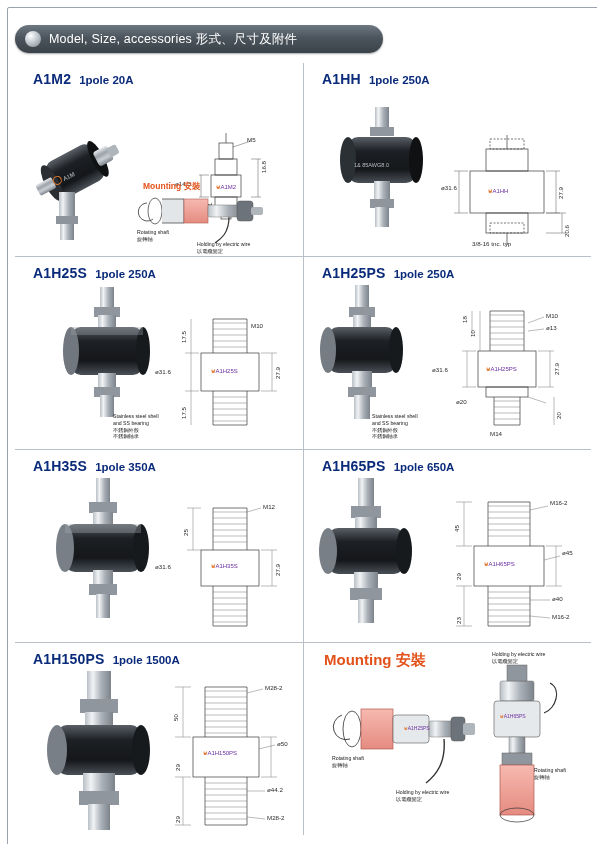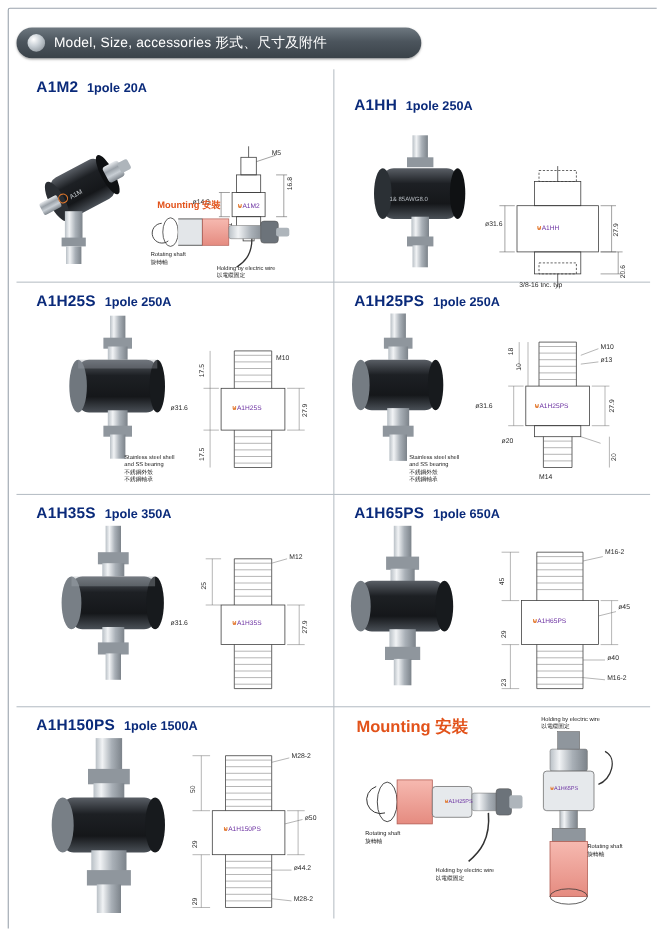--- a/index.html
+++ b/index.html
@@ -257,21 +257,21 @@
           <rect x="222" y="138" width="16" height="20" rx="3" fill="#6c737a" stroke="#555" stroke-width="0.5"></rect>
           <rect x="236" y="144" width="12" height="8" rx="2" fill="#aeb5bb"></rect>
           <path d="M214,154 C214,170 206,176 200,180" stroke="#333" stroke-width="1.2" fill="none"></path>
           <path d="M132,140 a9,9 0 1,0 6,16" stroke="#333" stroke-width="0.8" fill="none"></path>
         </g>
       </svg>
       <div class="smallnote" style="left:122px; top:166px;">Rotating shaft<br>旋轉軸</div>
       <div class="smallnote" style="left:182px; top:178px;">Holding by electric wire<br>以電纜固定</div>
     </div>
 
-    <div class="cell" style="left:289px; top:16px; width:287px; height:193px;">
+    <div class="cell" style="left:289px; top:0; width:287px; height:193px;">
       <div class="cell-head">
         <span class="model">A1HH</span>
         <span class="spec">1pole  250A</span>
       </div>
 
       <svg class="art" viewBox="0 0 287 193">
 
         <g transform="translate(78,102)">
           <rect x="-7" y="-58" width="14" height="22" fill="url(#steelH)"></rect>
           <rect x="-12" y="-38" width="24" height="9" fill="#90979e"></rect>

